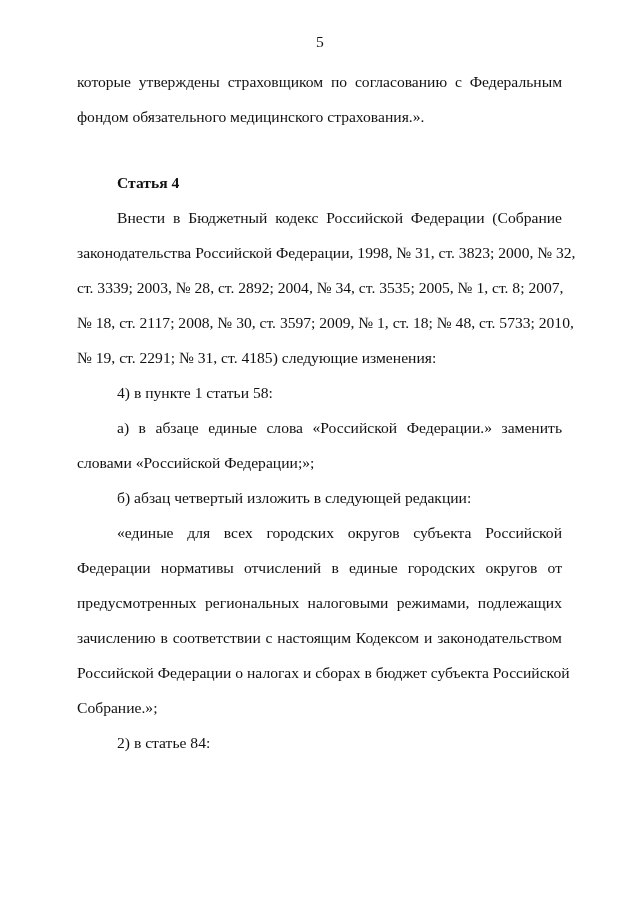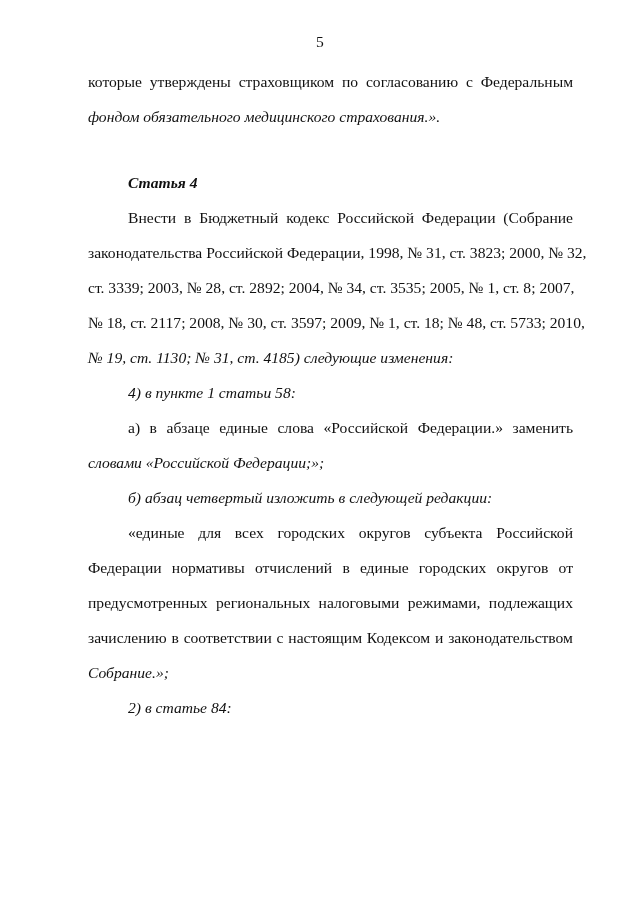--- a/index.html
+++ b/index.html
@@ -3,26 +3,26 @@
 <meta charset="utf-8">
 <style>
   html, body { margin: 0; padding: 0; background: #ffffff; }
   body { width: 640px; height: 905px; position: relative; overflow: hidden; }
   .page {
     position: absolute; left: 0; top: 0; width: 640px; height: 905px;
     font-family: "Liberation Serif", "DejaVu Serif", serif;
     color: #111111; font-size: 15.6px;
   }
   .pnum { position: absolute; top: 33px; left: 0; width: 640px; text-align: center; }
-  .body { position: absolute; left: 88px; width: 485px; top: 71px; }
+  .body { position: absolute; left: 77px; width: 485px; top: 71px; }
   .line {
     height: 35px; line-height: 22px; white-space: nowrap;
     text-align: justify; text-align-last: justify;
   }
-  .line.last { text-align-last: left; font-style: italic; }
+  .line.last { text-align-last: left; }
   .line.indent { padding-left: 40px; }
   .bold { font-weight: bold; }
   .gap { height: 31px; }
 </style>
 </head>
 <body>
 
 <div class="page">
   <div class="pnum">5</div>
 
@@ -34,35 +34,36 @@
     </div>
     <div class="gap"></div>
 
     <div class="line last indent bold">Статья 4</div>
 
     <div>
       <div class="line indent">Внести в Бюджетный кодекс Российской Федерации (Собрание</div>
       <div class="line">законодательства Российской Федерации, 1998, № 31, ст. 3823; 2000, № 32,</div>
       <div class="line">ст. 3339; 2003, № 28, ст. 2892; 2004, № 34, ст. 3535; 2005, № 1, ст. 8; 2007,</div>
       <div class="line">№ 18, ст. 2117; 2008, № 30, ст. 3597; 2009, № 1, ст. 18; № 48, ст. 5733; 2010,</div>
-      <div class="line last">№ 19, ст. 1130; № 31, ст. 4185) следующие изменения:</div>
+      <div class="line last">№ 19, ст. 2291; № 31, ст. 4185) следующие изменения:</div>
     </div>
 
     <div class="line last indent">4) в пункте 1 статьи 58:</div>
 
     <div>
       <div class="line indent">а) в абзаце единые слова «Российской Федерации.» заменить</div>
       <div class="line last">словами «Российской Федерации;»;</div>
     </div>
 
     <div class="line last indent">б) абзац четвертый изложить в следующей редакции:</div>
 
     <div>
       <div class="line indent">«единые для всех городских округов субъекта Российской</div>
       <div class="line">Федерации нормативы отчислений в единые городских округов от</div>
       <div class="line">предусмотренных региональных налоговыми режимами, подлежащих</div>
       <div class="line">зачислению в соответствии с настоящим Кодексом и законодательством</div>
+      <div class="line">Российской Федерации о налогах и сборах в бюджет субъекта Российской</div>
       <div class="line last">Собрание.»;</div>
     </div>
 
     <div class="line last indent">2) в статье 84:</div>
   </div>
 </div>
 
 </body></html>

